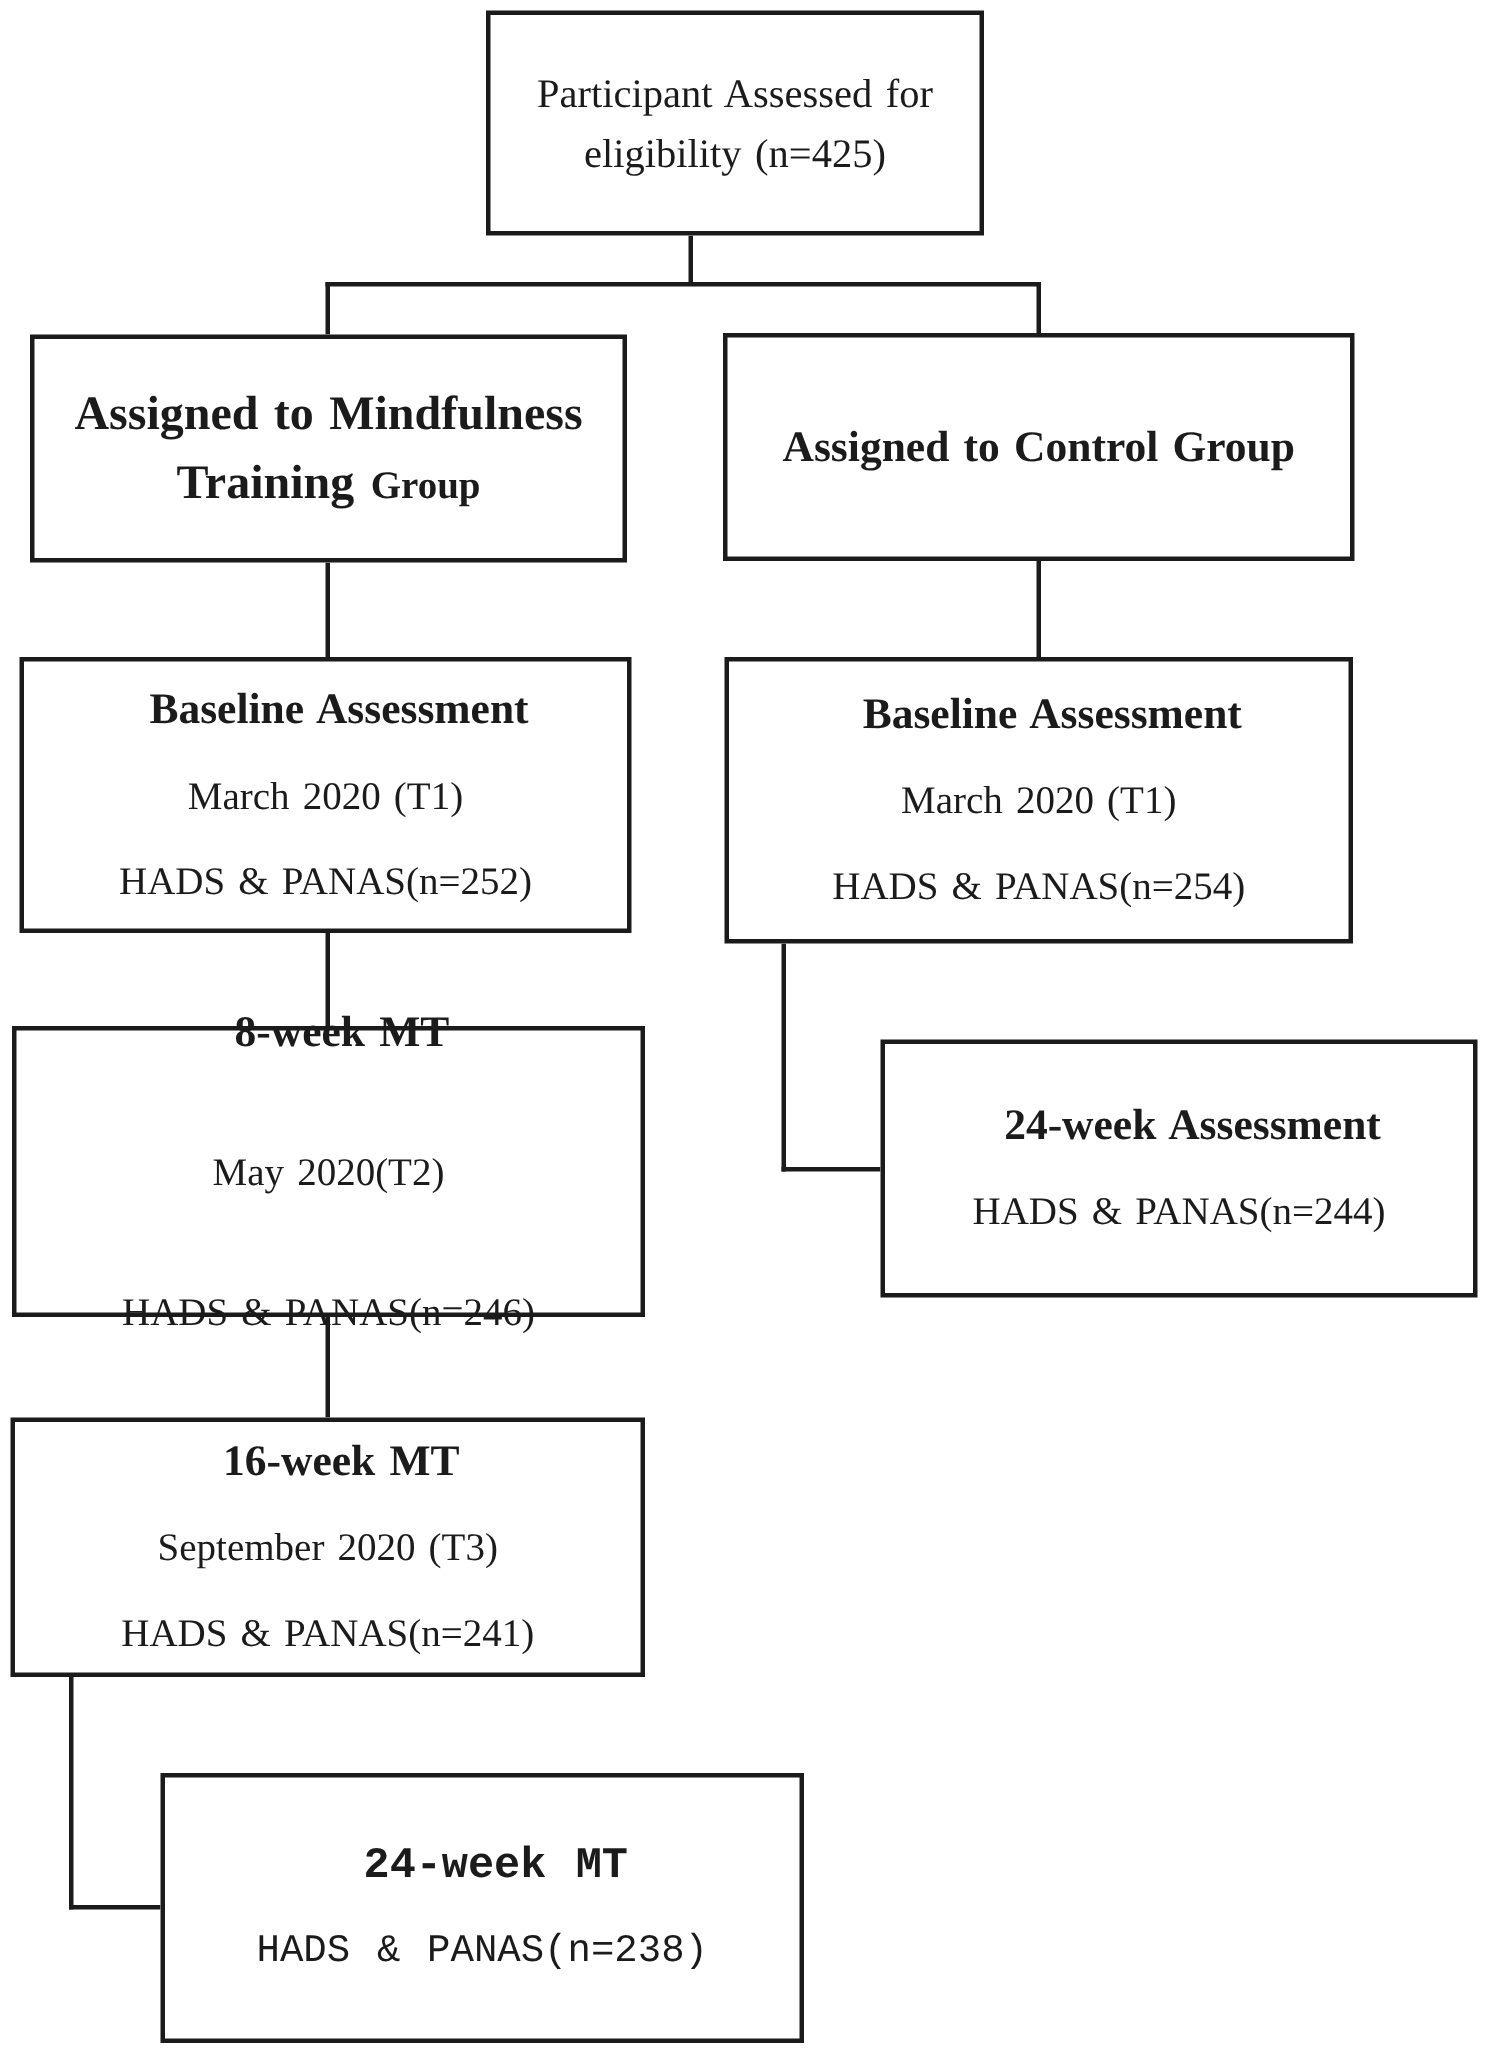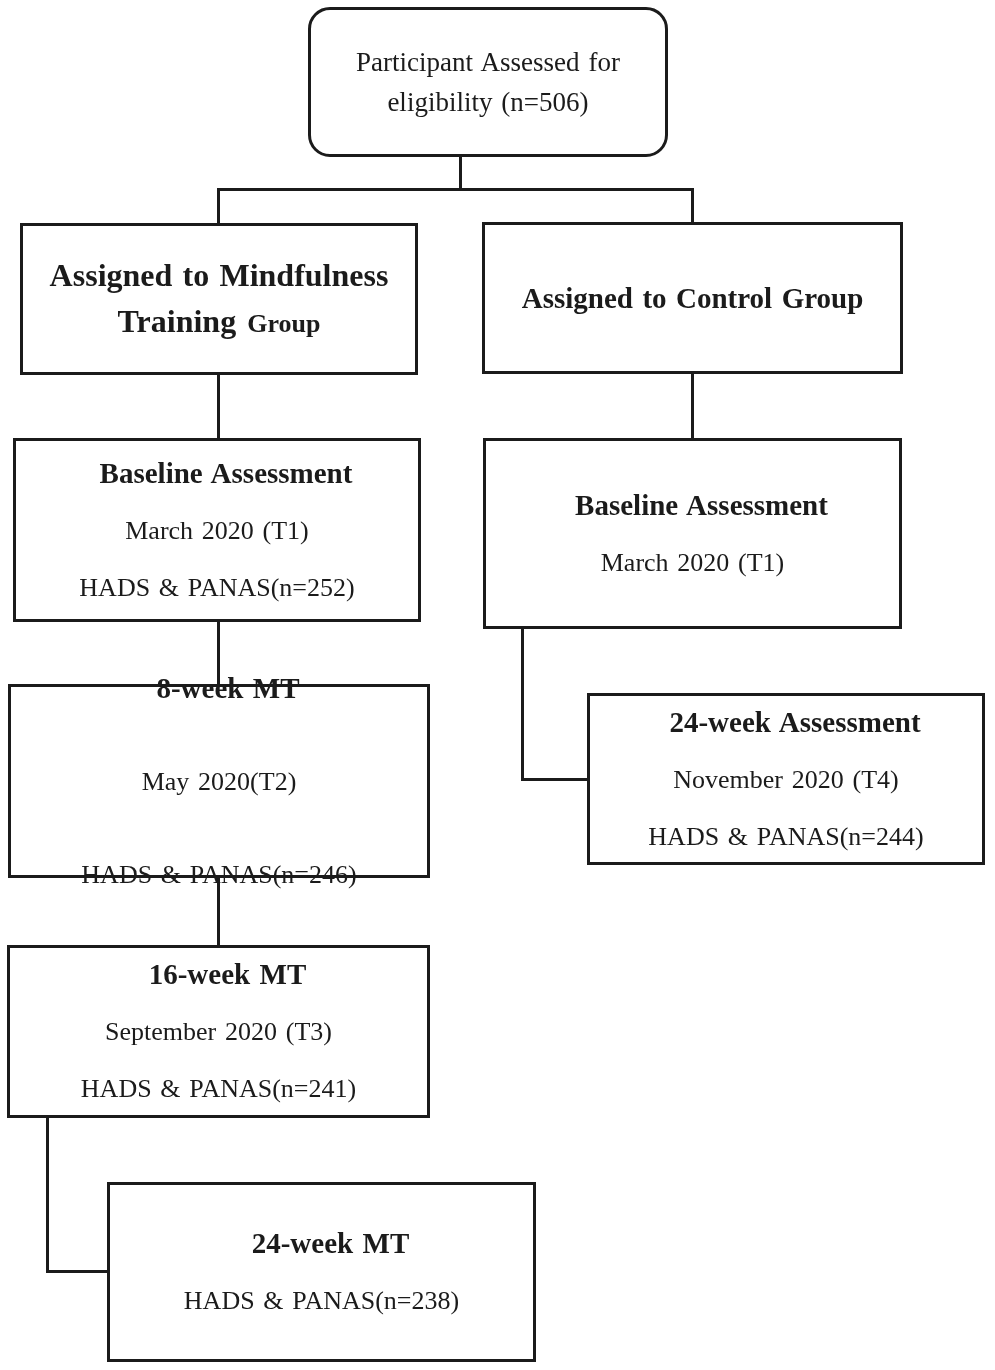--- a/index.html
+++ b/index.html
@@ -20,41 +20,41 @@
     display: flex;
     flex-direction: column;
     justify-content: center;
     align-items: center;
     text-align: center;
     word-spacing: 0.14em;
   }
   .ln { white-space: nowrap; }
 
   
-  #n-eligibility { left: 308px; top: 7px; width: 360px; height: 150px; border-radius: 22px; }
+  #n-eligibility { left: 324px; top: 7px; width: 332px; height: 150px; }
   #n-eligibility .ln { font-size: 27px; line-height: 40px; }
 
   
   #n-mt-group { left: 20px; top: 223px; width: 398px; height: 152px; }
   #n-mt-group .ln { font-size: 32px; line-height: 46px; font-weight: bold; }
   #n-mt-group .small { font-size: 26px; margin-left: 11px; }
 
   #n-control-group { left: 482px; top: 222px; width: 421px; height: 152px; }
   #n-control-group .ln { font-size: 29px; font-weight: bold; }
 
   
   .node3 .ln { font-size: 26px; line-height: 57px; }
   .node3 .ttl { font-size: 29px; font-weight: bold; margin-left: 18px; }
 
   #n-mt-baseline      { left: 13px;  top: 438px;  width: 408px; height: 184px; }
   #n-control-baseline { left: 483px; top: 438px;  width: 419px; height: 191px; }
   #n-mt-8week         { left: 8px;   top: 684px;  width: 422px; height: 194px; gap: 36px; }
   #n-control-24week   { left: 587px; top: 693px;  width: 398px; height: 172px; }
   #n-mt-16week        { left: 7px;   top: 945px;  width: 423px; height: 173px; }
-  #n-mt-24week        { left: 107px; top: 1182px; width: 429px; height: 180px; }
+  #n-mt-24week        { left: 107px; top: 1182px; width: 429px; height: 180px; font-family: Liberation Mono, monospace; }
 
   
   .cline { position: absolute; background: #1b1b1b; }
 </style>
 </head>
 <body>
 
 <div id="stage">
 
   <div class="cline" style="left:459px; top:157px; width:3px;  height:33px;"></div>
@@ -65,21 +65,21 @@
   <div class="cline" style="left:691px; top:374px; width:3px;  height:64px;"></div>
   <div class="cline" style="left:217px; top:622px; width:3px;  height:62px;"></div>
   <div class="cline" style="left:521px; top:629px; width:3px;  height:152px;"></div>
   <div class="cline" style="left:521px; top:778px; width:66px; height:3px;"></div>
   <div class="cline" style="left:217px; top:878px; width:3px;  height:67px;"></div>
   <div class="cline" style="left:46px;  top:1118px; width:3px; height:155px;"></div>
   <div class="cline" style="left:46px;  top:1270px; width:61px; height:3px;"></div>
 
   <div class="node" id="n-eligibility">
     <div class="ln">Participant Assessed for</div>
-    <div class="ln">eligibility (n=506)</div>
+    <div class="ln">eligibility (n=425)</div>
   </div>
 
   <div class="node" id="n-mt-group">
     <div class="ln">Assigned to Mindfulness</div>
     <div class="ln">
       <span>Training</span><span class="small">Group</span>
     </div>
   </div>
 
   <div class="node" id="n-control-group">
@@ -88,31 +88,31 @@
 
   <div class="node node3" id="n-mt-baseline">
     <div class="ln ttl">Baseline Assessment</div>
     <div class="ln">March 2020 (T1)</div>
     <div class="ln">HADS &amp; PANAS(n=252)</div>
   </div>
 
   <div class="node node3" id="n-control-baseline">
     <div class="ln ttl">Baseline Assessment</div>
     <div class="ln">March 2020 (T1)</div>
+    <div class="ln">HADS &amp; PANAS(n=254)</div>
   </div>
 
   <div class="node node3" id="n-mt-8week">
     <div class="ln ttl">8-week MT</div>
     <div class="ln">May 2020(T2)</div>
     <div class="ln">HADS &amp; PANAS(n=246)</div>
   </div>
 
   <div class="node node3" id="n-control-24week">
     <div class="ln ttl">24-week Assessment</div>
-    <div class="ln">November 2020 (T4)</div>
     <div class="ln">HADS &amp; PANAS(n=244)</div>
   </div>
 
   <div class="node node3" id="n-mt-16week">
     <div class="ln ttl">16-week MT</div>
     <div class="ln">September 2020 (T3)</div>
     <div class="ln">HADS &amp; PANAS(n=241)</div>
   </div>
 
   <div class="node node3" id="n-mt-24week">

